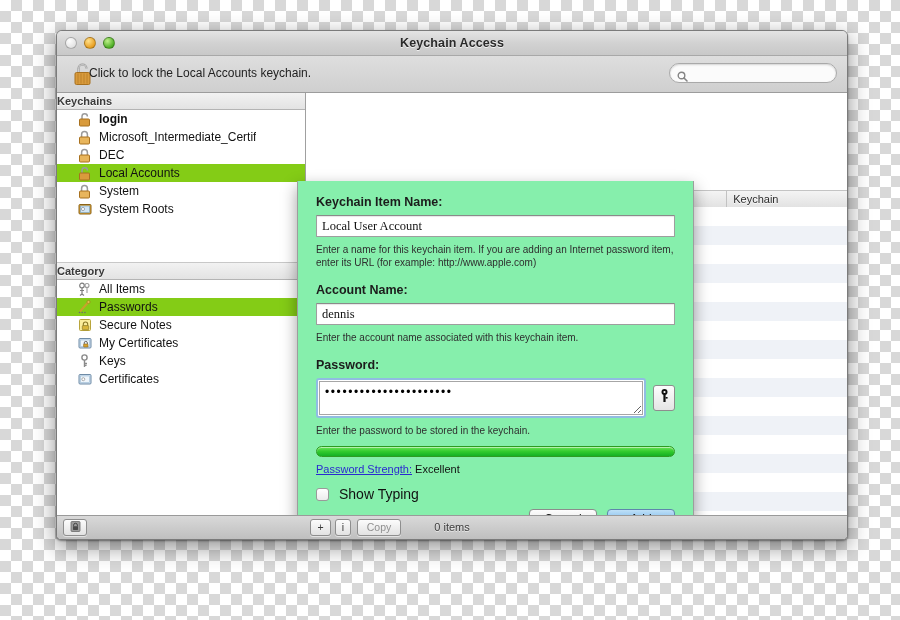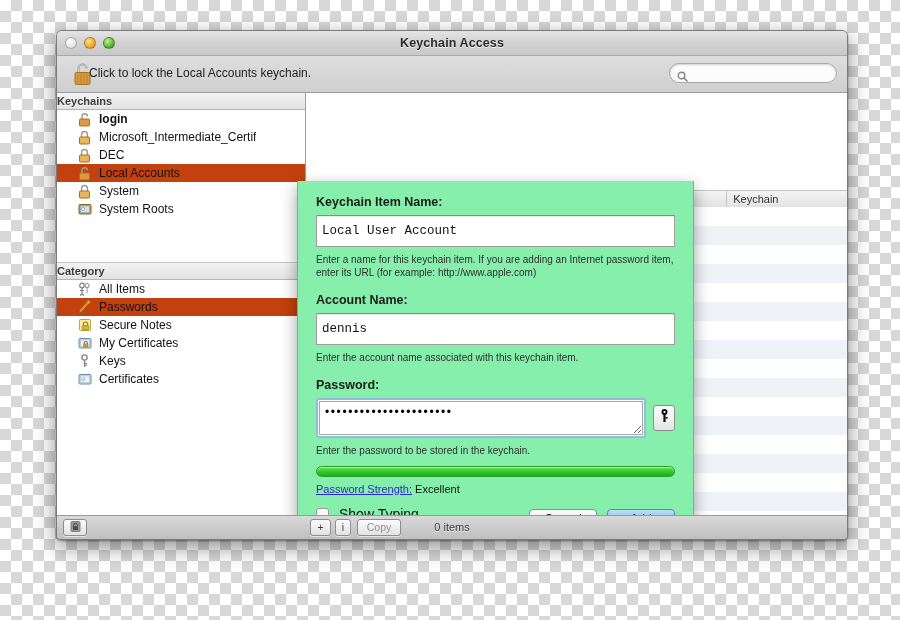--- a/index.html
+++ b/index.html
@@ -150,21 +150,21 @@
   .side-item {
     height: 18px;
     display: flex;
     align-items: center;
     padding-left: 20px;
     font-size: 12px;
     color: #111;
     white-space: nowrap;
     overflow: hidden;
   }
-  .side-item.selected { background: #c2410c; }
+  .side-item.selected { background: #84cc16; }
   .side-item.bold .side-label { font-weight: bold; }
   .side-item .ico {
     width: 17px;
     height: 16px;
     flex: 0 0 17px;
     margin-right: 5px;
     position: relative;
   }
   .side-label { overflow: hidden; }
 
@@ -263,26 +263,26 @@
     font-weight: bold;
     color: #1c1c1c;
   }
   .sheet-help {
     font-size: 10px;
     color: #2e2e2e;
     line-height: 13px;
   }
   .text-field {
     width: 100%;
-    height: 32px;
+    height: 22px;
     box-sizing: border-box;
     border: 1px solid #9e9e9e;
     border-top-color: #8a8a8a;
     background: #fff;
-    font-family: Liberation Mono, monospace;
+    font-family: Liberation Serif, serif;
     font-size: 12.5px;
     color: #111;
     padding: 0 5px;
     outline: none;
     border-radius: 1px;
     box-shadow: inset 0 1px 1px rgba(0,0,0,0.1);
   }
   #pw-row {
     position: relative;
     display: flex;

